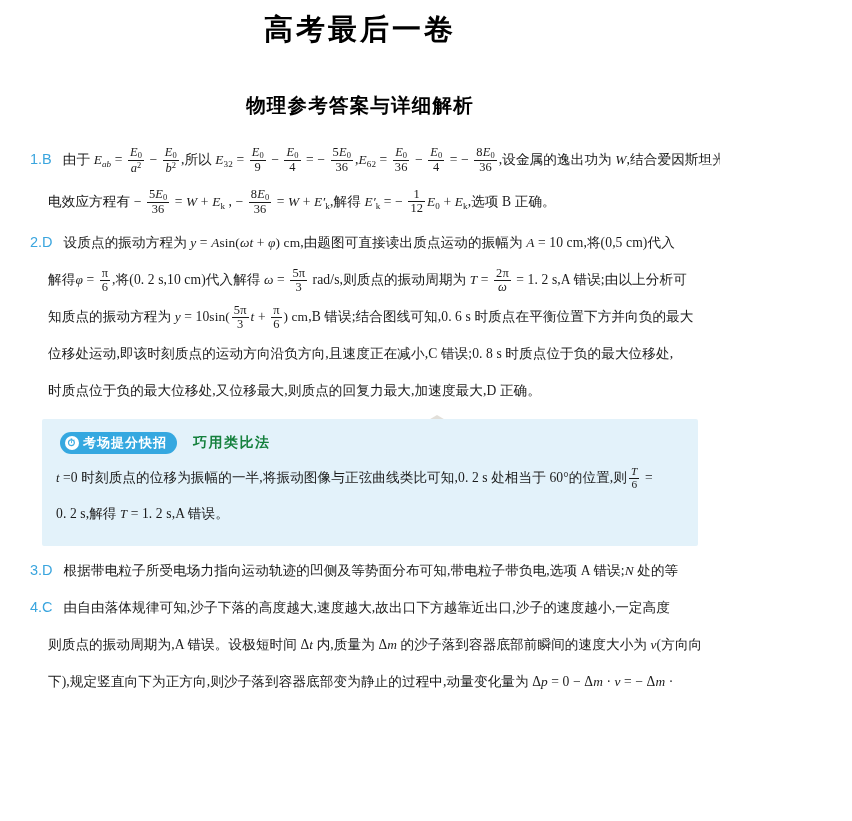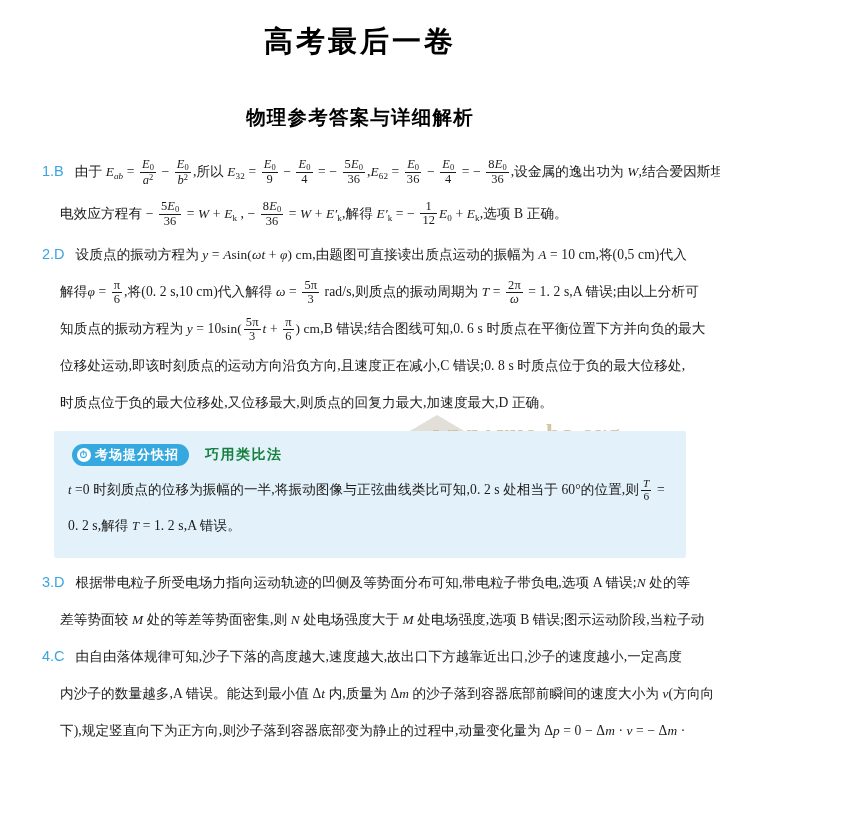--- a/index.html
+++ b/index.html
@@ -13,21 +13,21 @@
     overflow: hidden;
     font-family: "Liberation Serif", "DejaVu Serif", serif;
     color: #1a1a1a;
     position: relative;
   }
   .page {
     position: relative;
     width: 720px;
     height: 821px;
     box-sizing: border-box;
-    padding: 16px;
+    padding: 4px;
     overflow: hidden;
   }
 
   
   .watermark {
     position: absolute;
     left: 395px;
     top: 405px;
     z-index: 0;
     pointer-events: none;
@@ -250,31 +250,28 @@
       <span class="cn">0. 2 s,解得 </span><span class="it">T</span><span class="cn"> = 1. 2 s,A 错误。</span>
     </span>
   </div>
 
   <div class="content" style="margin-top:6px">
 
     <div class="qblock">
       <span class="line">
         <span class="qnum">3.D</span><span class="cn">根据带电粒子所受电场力指向运动轨迹的凹侧及等势面分布可知,带电粒子带负电,选项 A 错误;</span><span class="it">N</span><span class="cn"> 处的等</span>
       </span>
-      <span class="line indent">
-        <span class="cn">差等势面较 </span><span class="it">M</span><span class="cn"> 处的等差等势面密集,则 </span><span class="it">N</span><span class="cn"> 处电场强度大于 </span><span class="it">M</span><span class="cn"> 处电场强度,选项 B 错误;图示运动阶段,当粒子动</span>
-      </span>
     </div>
 
     <div class="qblock">
       <span class="line">
         <span class="qnum">4.C</span><span class="cn">由自由落体规律可知,沙子下落的高度越大,速度越大,故出口下方越靠近出口,沙子的速度越小,一定高度</span>
       </span>
       <span class="line indent">
-        <span class="cn">内沙子的数量越多,A 错误。能达到最小值 Δ</span><span class="it">t</span><span class="cn"> 内,质量为 Δ</span><span class="it">m</span><span class="cn"> 的沙子落到容器底部前瞬间的速度大小为 </span><span class="it">v</span><span class="cn">(方向向</span>
+        <span class="cn">则质点的振动周期为,A 错误。设极短时间 Δ</span><span class="it">t</span><span class="cn"> 内,质量为 Δ</span><span class="it">m</span><span class="cn"> 的沙子落到容器底部前瞬间的速度大小为 </span><span class="it">v</span><span class="cn">(方向向</span>
       </span>
       <span class="line indent">
         <span class="cn">下),规定竖直向下为正方向,则沙子落到容器底部变为静止的过程中,动量变化量为 Δ</span><span class="it">p</span><span class="cn"> = 0 − Δ</span><span class="it">m</span><span class="cn"> · </span><span class="it">v</span><span class="cn"> = − Δ</span><span class="it">m</span><span class="cn"> ·</span>
       </span>
     </div>
   </div>
 
 </div>
 
 </body></html>

